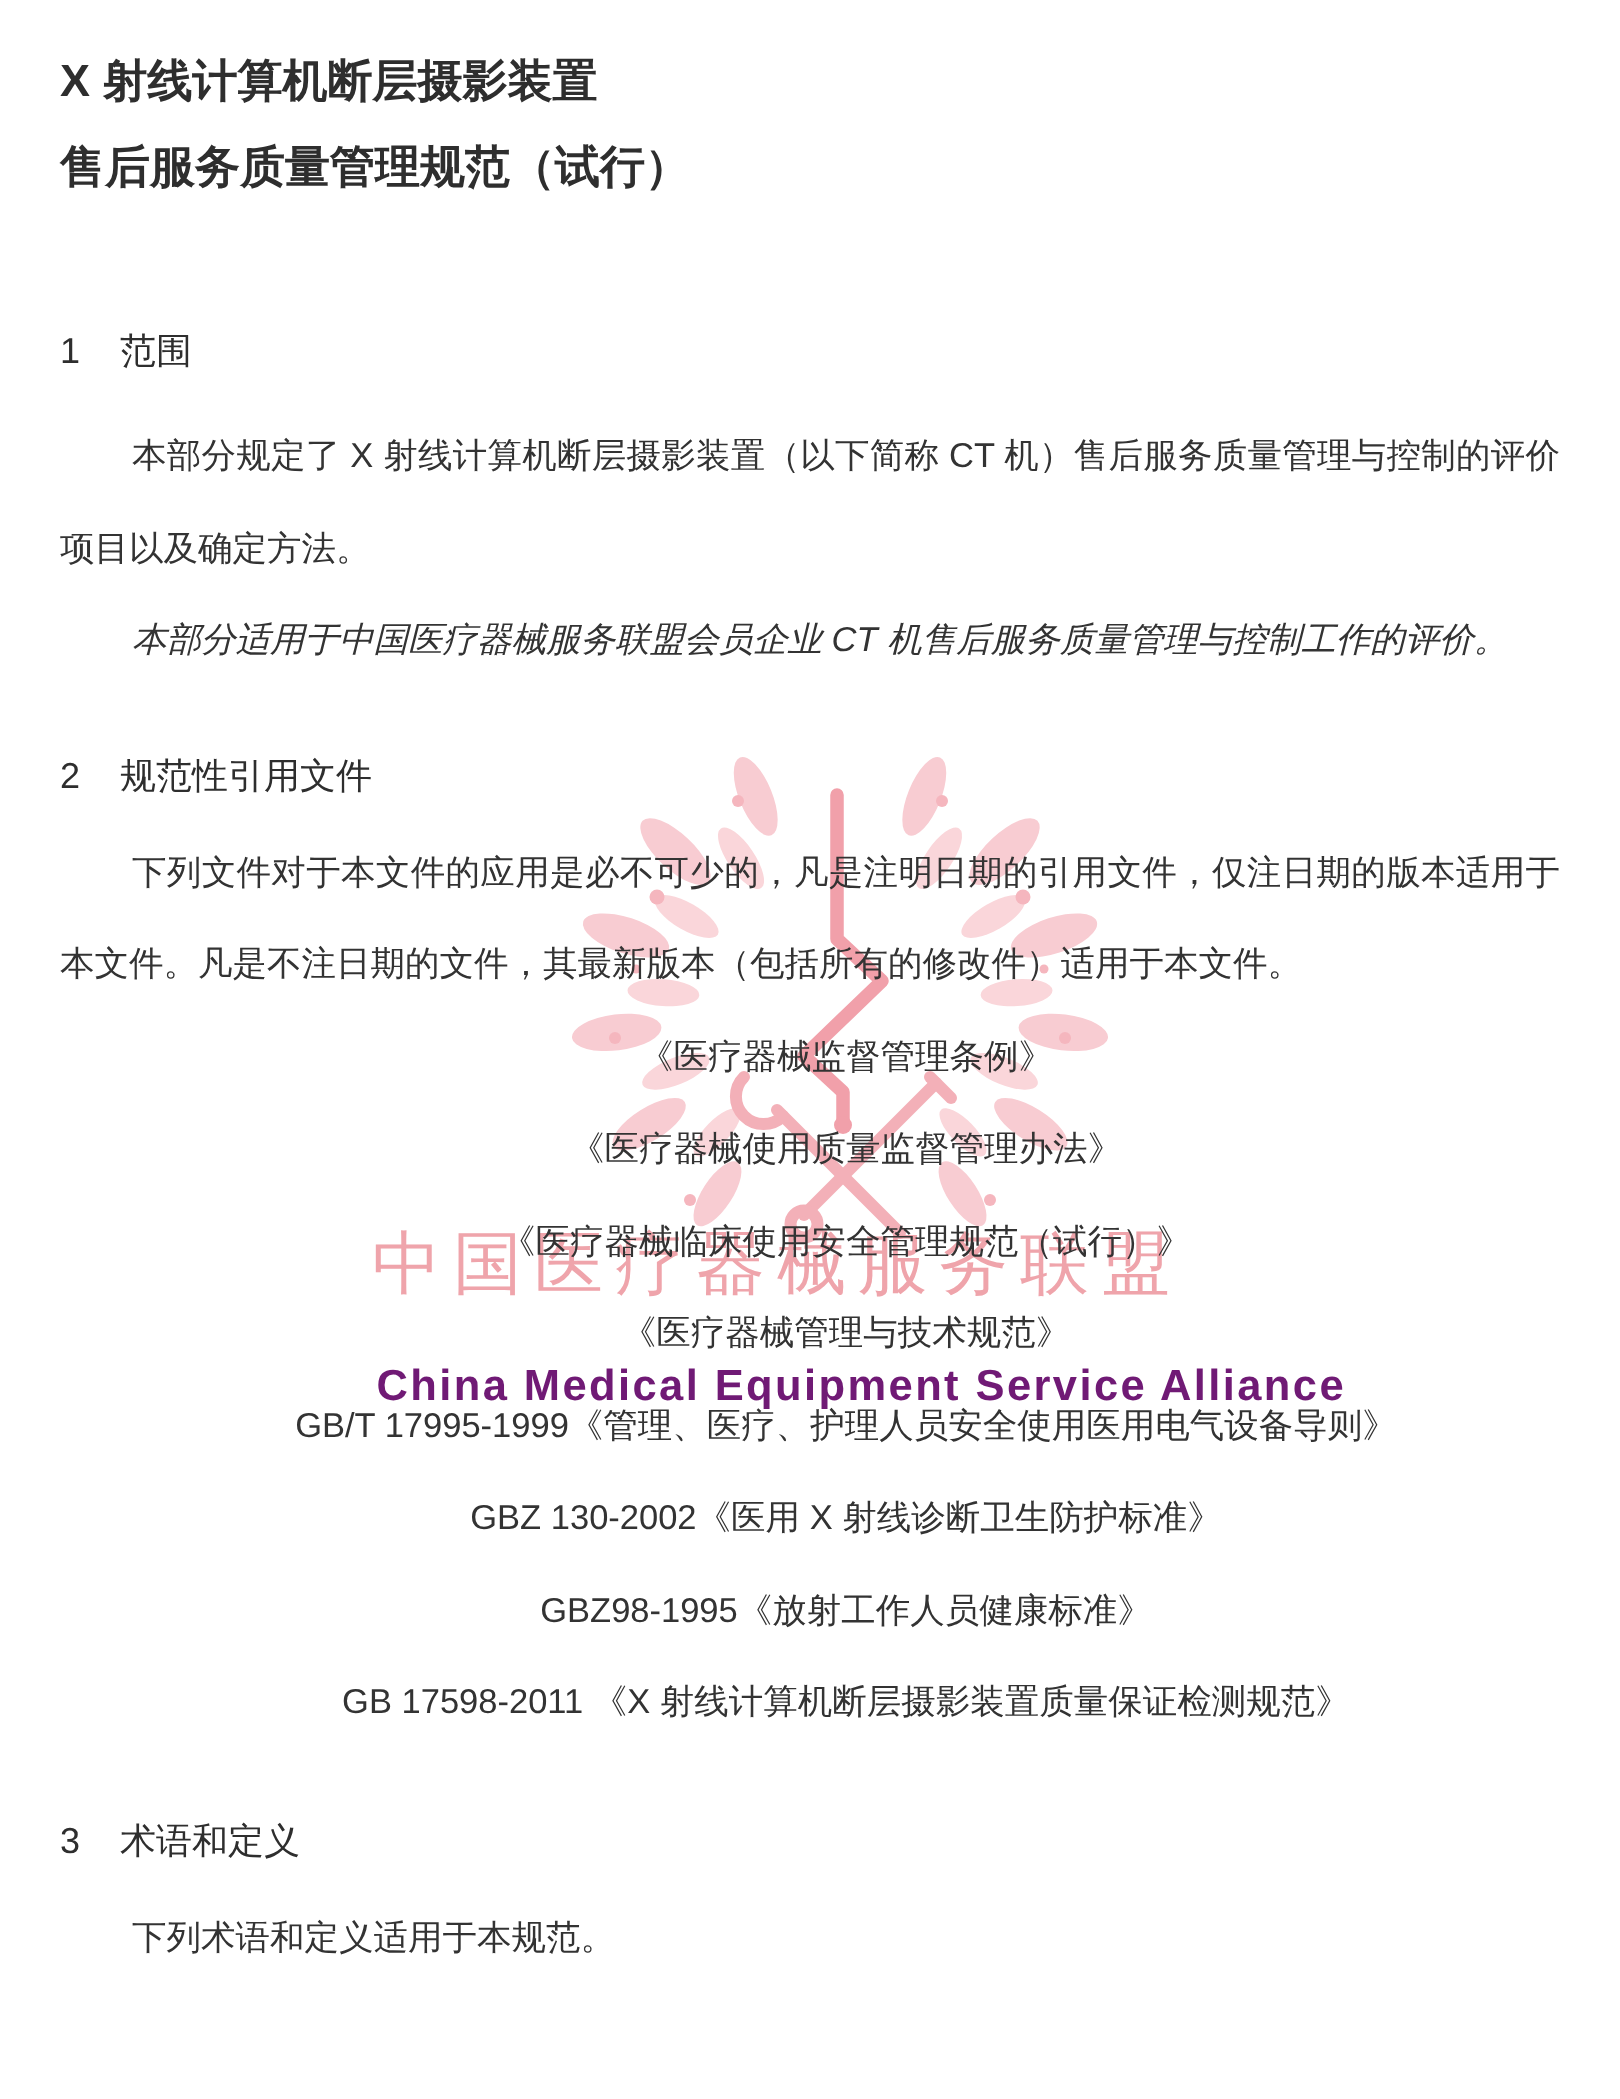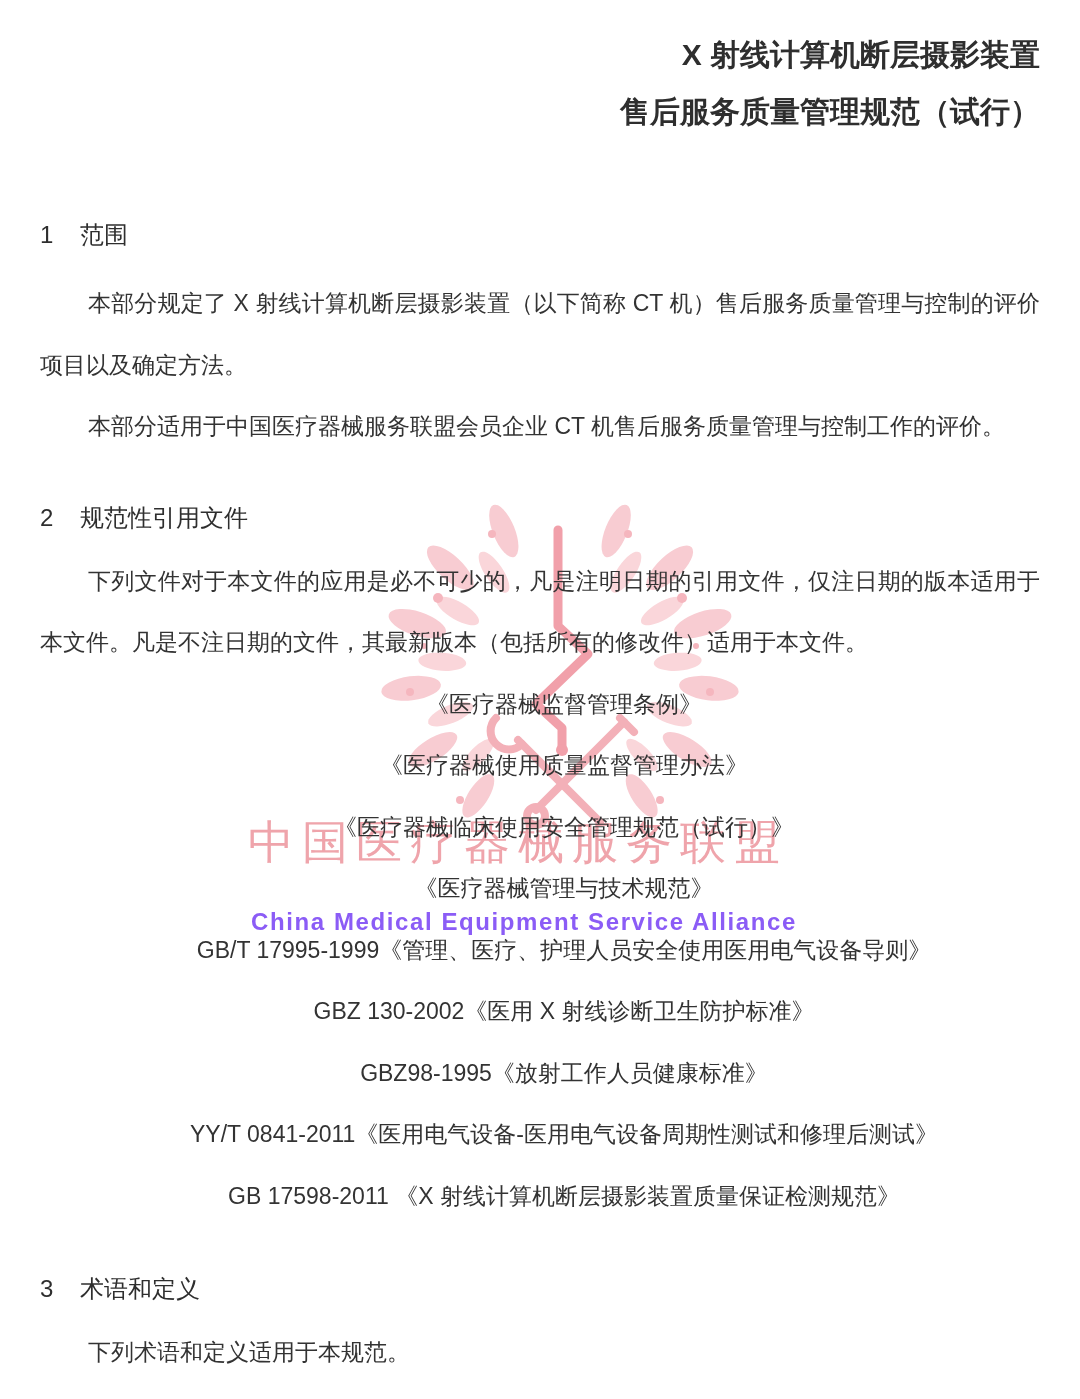--- a/index.html
+++ b/index.html
@@ -17,41 +17,41 @@
   .wm-branch{
     position:absolute;left:414px;top:800px;
     font-size:38px;letter-spacing:7px;color:#f3bdc4;white-space:nowrap;
   }
   .wm-cn{
     position:absolute;left:248px;top:812px;
     font-size:46px;letter-spacing:8px;color:#efa4ab;white-space:nowrap;
   }
   .wm-en{
     position:absolute;left:251px;top:908px;
-    font-size:24px;font-weight:bold;letter-spacing:1.6px;color:#8b5cf6;white-space:nowrap;
+    font-size:29px;font-weight:bold;letter-spacing:1.6px;color:#701a75;white-space:nowrap;
   }
   
   .doc{position:relative;z-index:2;padding:0 40px;}
   .doc-title{
-    text-align:right;font-weight:bold;font-size:30px;line-height:57px;
+    text-align:left;font-weight:bold;font-size:30px;line-height:57px;
     padding-top:26px;color:#2e2e2e;
   }
   .sec-heading{
     font-size:24px;line-height:29px;color:#2e2e2e;font-weight:400;
   }
   .sec-heading .sec-num{display:inline-block;width:40px;}
   .h1{margin-top:80px;}
   .h2{margin-top:45px;}
   .h3{margin-top:47px;}
   .para{
     font-size:23px;line-height:61.5px;text-align:justify;
     text-indent:48px;color:#333;margin:0;
   }
   .p1{margin-top:24px;}
-  .p2{margin-top:0;}
+  .p2{margin-top:0;font-style:italic;}
   .p3{margin-top:19px;}
   .p4{margin-top:19px;}
   .ref-list{margin-top:0;text-align:center;}
   .ref-item{
     font-size:23px;line-height:61.5px;padding-left:48px;color:#333;
     white-space:nowrap;
   }
 </style>
 </head>
 <body>
@@ -136,21 +136,20 @@
     <p class="para p3">下列文件对于本文件的应用是必不可少的，凡是注明日期的引用文件，仅注日期的版本适用于本文件。凡是不注日期的文件，其最新版本（包括所有的修改件）适用于本文件。</p>
 
     <div class="ref-list">
       <div class="ref-item">《医疗器械监督管理条例》</div>
       <div class="ref-item">《医疗器械使用质量监督管理办法》</div>
       <div class="ref-item">《医疗器械临床使用安全管理规范（试行）》</div>
       <div class="ref-item">《医疗器械管理与技术规范》</div>
       <div class="ref-item">GB/T 17995-1999《管理、医疗、护理人员安全使用医用电气设备导则》</div>
       <div class="ref-item">GBZ 130-2002《医用 X 射线诊断卫生防护标准》</div>
       <div class="ref-item">GBZ98-1995《放射工作人员健康标准》</div>
-      <div class="ref-item">YY/T 0841-2011《医用电气设备-医用电气设备周期性测试和修理后测试》</div>
       <div class="ref-item">GB 17598-2011 《X 射线计算机断层摄影装置质量保证检测规范》</div>
     </div>
 
     <div class="sec-heading h3">
       <span class="sec-num">3</span><span>术语和定义</span>
     </div>
     <p class="para p4">下列术语和定义适用于本规范。</p>
 
   </div>
 </div>

